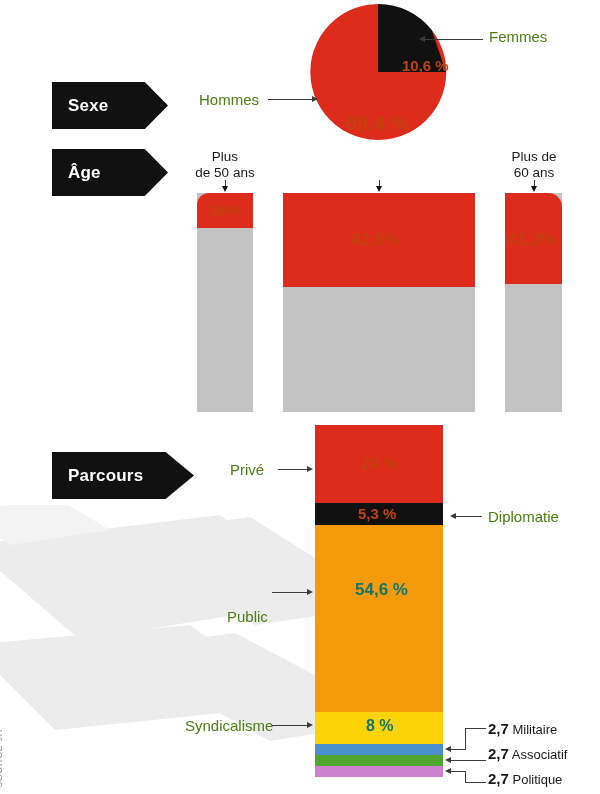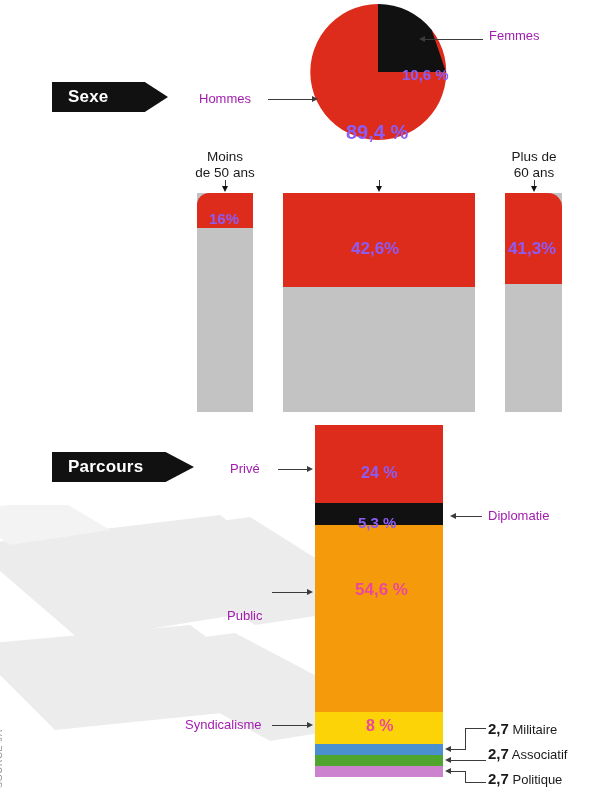--- a/index.html
+++ b/index.html
@@ -24,56 +24,56 @@
   #watermark {
     position: absolute;
     left: 0; top: 505px;
     width: 480px; height: 280px;
     pointer-events: none;
   }
 
   
   .banner {
     position: absolute;
-    height: 30px;
+    height: 47px;
     background: #111111;
     color: #ffffff;
     display: flex;
     align-items: center;
     padding-left: 16px;
     box-sizing: border-box;
     font-size: 17px;
     font-weight: bold;
     letter-spacing: 0.2px;
     clip-path: polygon(0 0, 80% 0, 100% 50%, 80% 100%, 0 100%);
   }
 
   
   .callout {
     position: absolute;
-    font-size: 13px;
-    color: #a21caf;
+    font-size: 15px;
+    color: #4d7c0f;
     white-space: nowrap;
   }
   .colhead {
     position: absolute;
     font-size: 13.5px;
     color: #1a1a1a;
     text-align: center;
     line-height: 1.22;
     white-space: nowrap;
   }
   .seglabel {
     position: absolute;
     font-size: 15px;
     font-weight: bold;
     white-space: nowrap;
   }
-  .seglabel.onlight { color: #ec4899; }
-  .seglabel.ondark  { color: #8b5cf6; margin-top: 9px; }
+  .seglabel.onlight { color: #0f766e; }
+  .seglabel.ondark  { color: #c2410c; }
 
   .mini-note {
     position: absolute;
     font-size: 13px;
     white-space: nowrap;
     color: #1a1a1a;
   }
   .mini-note b { font-size: 15px; font-weight: bold; }
 
   
@@ -143,23 +143,26 @@
   <div class="lead-h" style="left:268px; top:99px; width:45px;"></div>
   <div class="arrow-r" style="left:312px; top:95.5px;"></div>
 
   <div class="callout" style="left:489px; top:28px;">Femmes</div>
   <div class="lead-h" style="left:425px; top:39px; width:58px;"></div>
   <div class="arrow-l" style="left:419px; top:35.5px;"></div>
 
   <div class="seglabel ondark" style="left:402px; top:57px;">10,6 %</div>
   <div class="seglabel ondark" style="left:346px; top:112px; font-size:20px;">89,4 %</div>
 
+  <div class="banner" style="left:52px; top:149px; width:116px;">
+    <span>Âge</span>
+  </div>
 
   <div class="colhead" style="left:175px; top:149px; width:100px;">
-    <div>Moins</div>
+    <div>Plus</div>
     <div>de 50 ans</div>
   </div>
   <div class="lead-v" style="left:225px; top:180px; height:8px;"></div>
   <div class="arrow-d" style="left:221.5px; top:186px;"></div>
 
   <div class="bar-seg" style="left:197px; top:193px; width:56px; height:219px; background:#C3C3C3;"></div>
   <div class="bar-seg" style="left:197px; top:193px; width:56px; height:35px; background:#DD2B1C; border-top-left-radius:12px;"></div>
   <div class="seglabel ondark" style="left:209px; top:201px;text-align:right;">16%</div>
 
   <div class="lead-v" style="left:379px; top:180px; height:8px;"></div>

